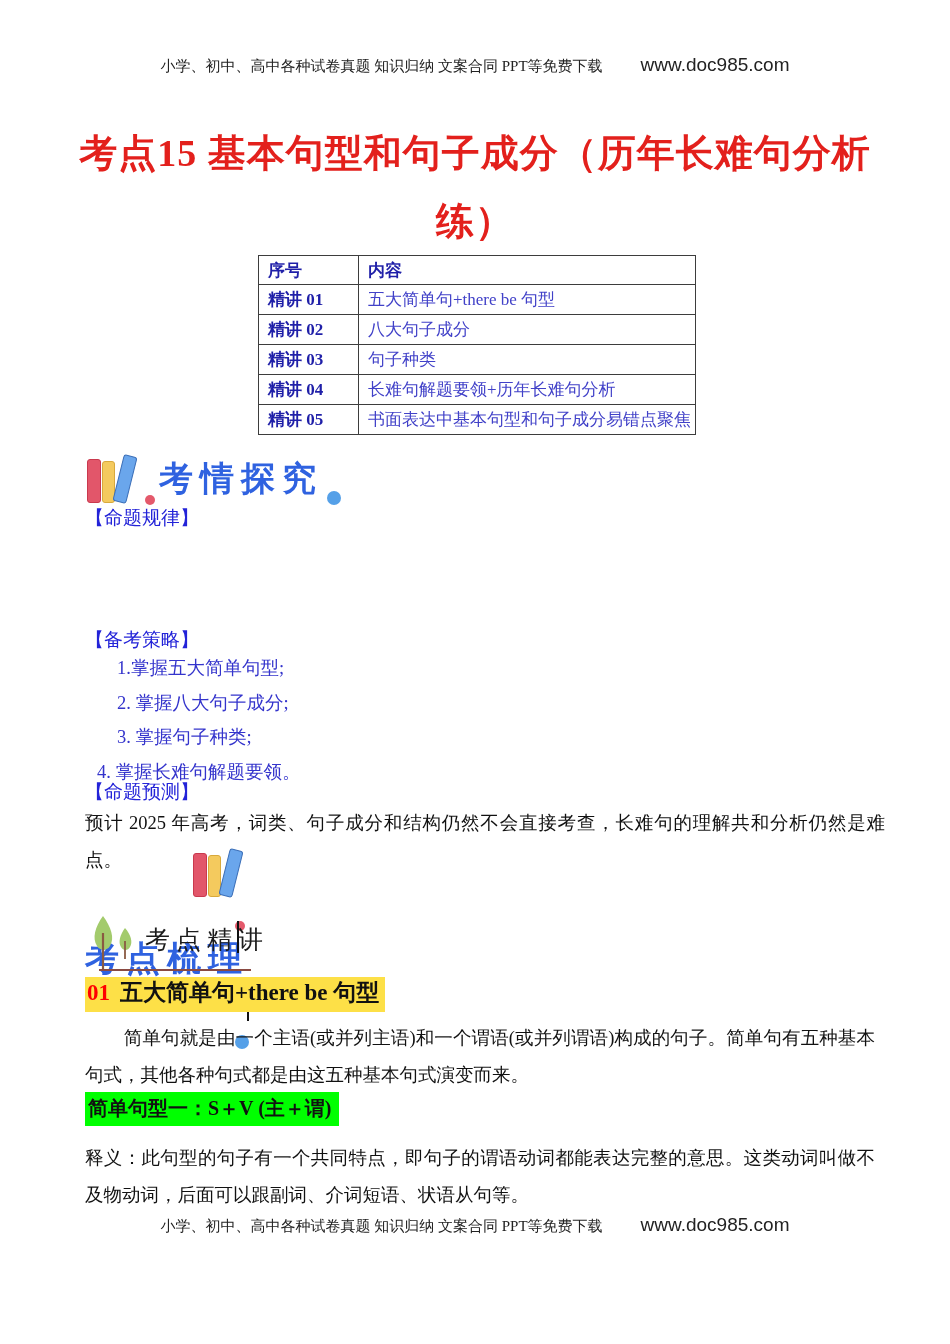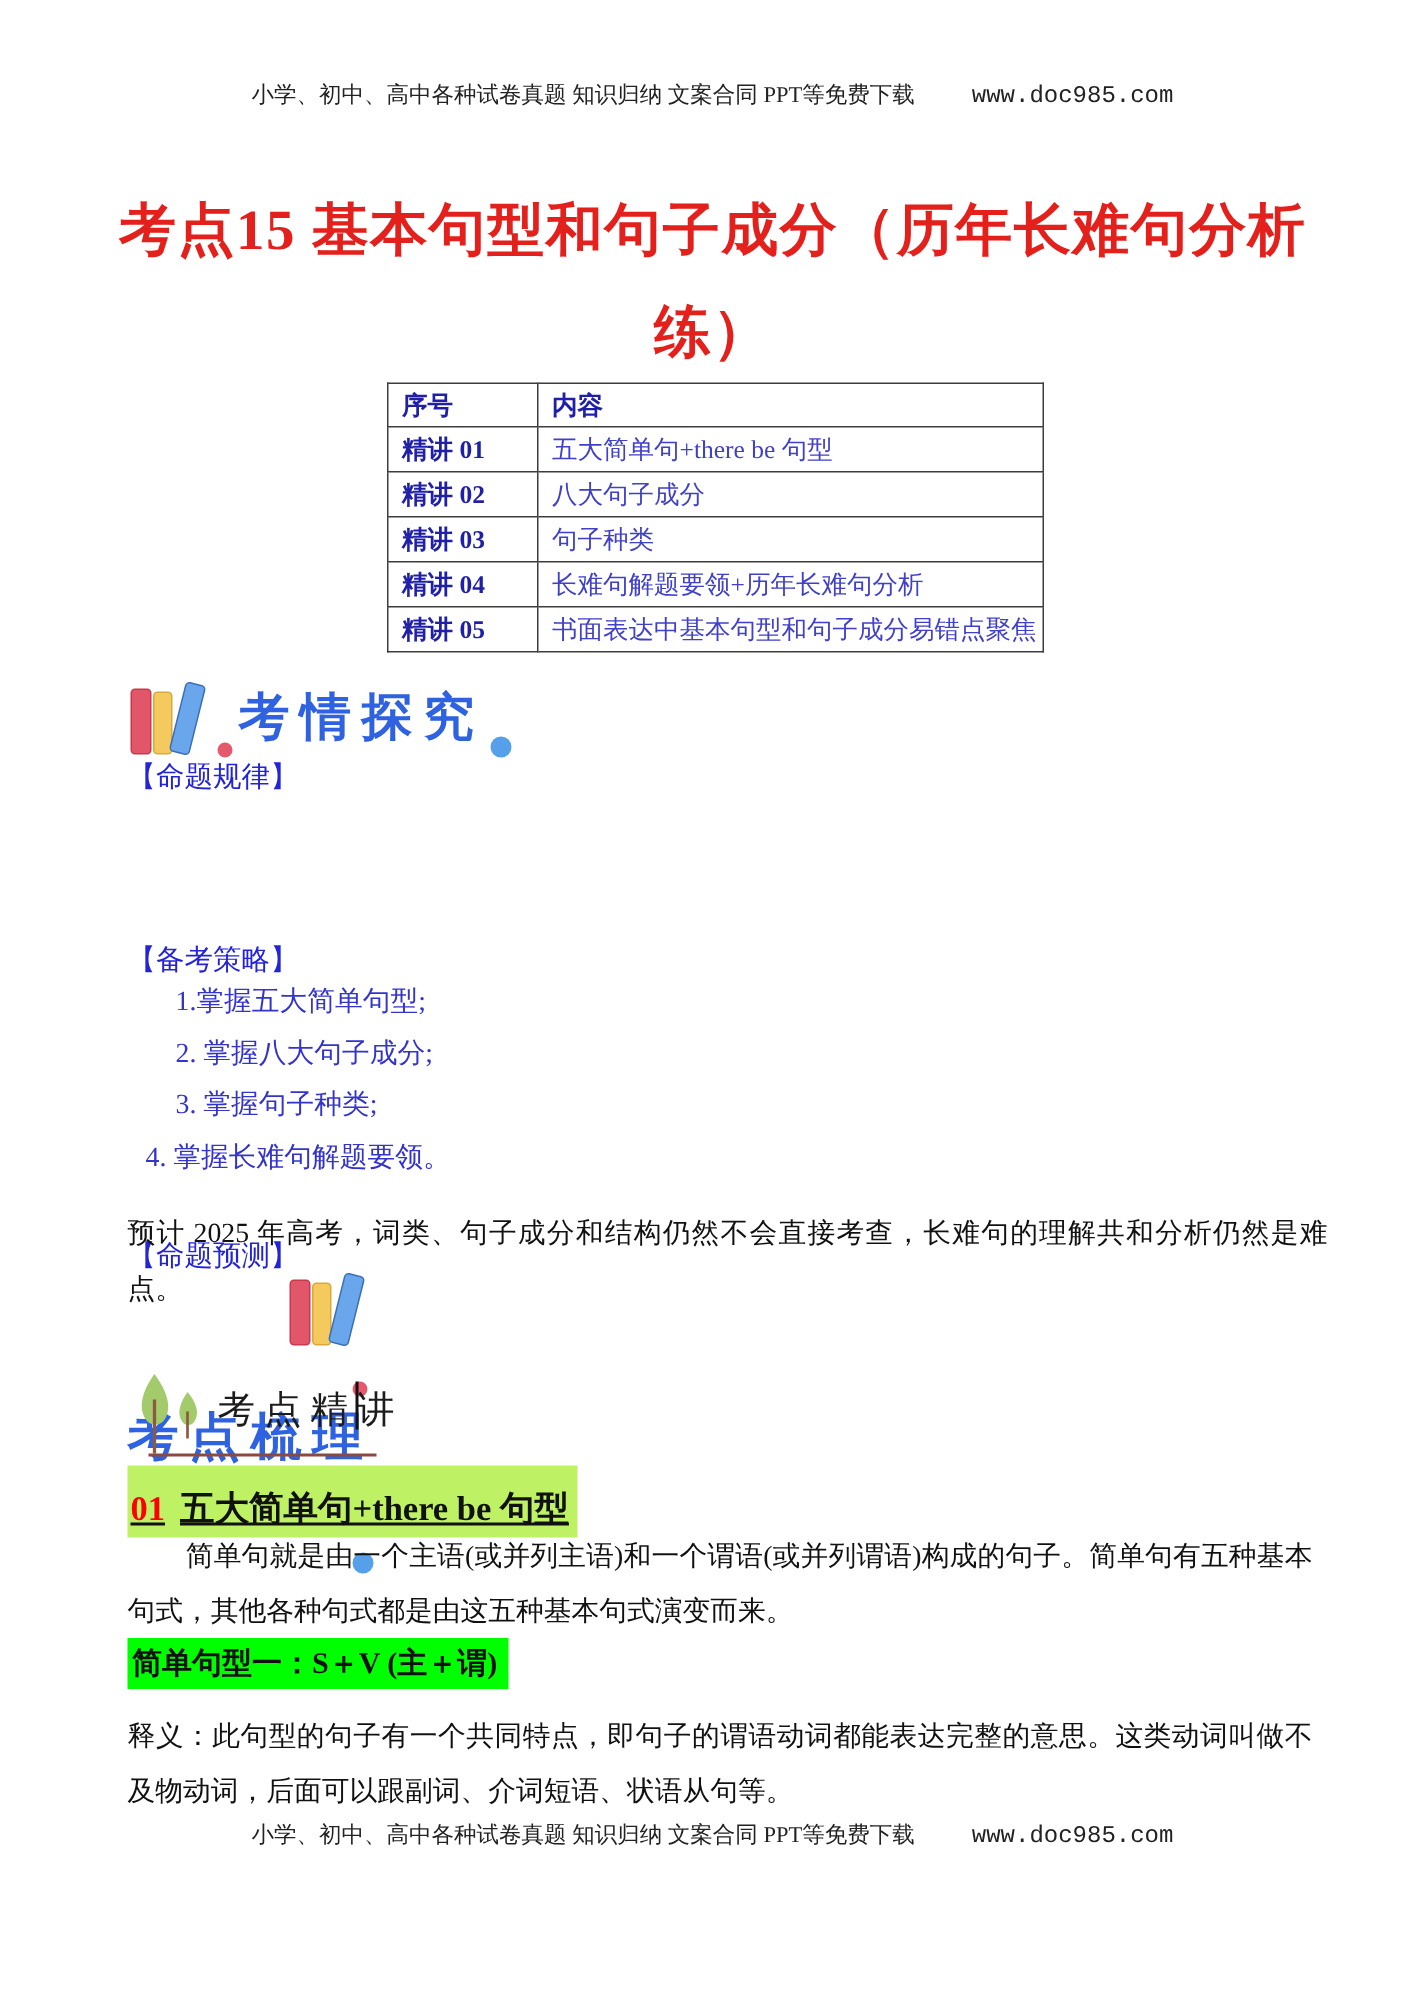--- a/index.html
+++ b/index.html
@@ -19,22 +19,22 @@
     left: 0; right: 0;
     text-align: center;
     font-size: 15px;
     color: #222;
     white-space: nowrap;
   }
   .hdr { top: 54px; }
   .ftr { top: 1214px; }
   .hdr .url, .ftr .url {
     margin-left: 38px;
-    font-family: Liberation Mono, monospace;
-    font-size: 16px;
+    font-family: Liberation Sans, sans-serif;
+    font-size: 19px;
   }
   .title-line {
     position: absolute;
     left: 0; right: 0;
     text-align: center;
     font-size: 38px;
     font-weight: bold;
     color: #e3201c;
     letter-spacing: 1px;
   }
@@ -120,27 +120,26 @@
   .trees-underline {
     position: absolute;
     left: 14px; top: 56px;
     width: 152px; height: 0;
     border-top: 2px solid #8a4a42;
   }
 
   .hl-yellow {
     position: absolute;
     left: 85px; top: 977px;
-    background: #bef264;
+    background: #fde047;
     font-size: 23px;
     font-weight: bold;
-    padding: 13px 6px 4px 2px;
+    padding: 0 6px 4px 2px;
     color: #111;
     white-space: nowrap;
-    text-decoration: underline;
   }
   .hl-yellow .num { color: #ff0000; margin-right: 10px; }
 
   .hl-green {
     position: absolute;
     left: 85px; top: 1092px;
     background: #00ff00;
     font-size: 20px;
     font-weight: bold;
     padding: 3px 7px 4px 3px;
@@ -151,21 +150,21 @@
   .sec-heading {
     position: absolute;
     left: 85px;
     font-size: 19px;
     font-weight: normal;
     color: #2323d8;
     white-space: nowrap;
   }
   .h-guilv { top: 505px; }
   .h-celve { top: 627px; }
-  .h-yuce  { top: 824px; }
+  .h-yuce  { top: 779px; }
 
   .body-para {
     position: absolute;
     left: 85px;
     width: 782px;
     font-size: 18.5px;
     line-height: 37px;
     color: #111;
     text-align: justify;
   }

